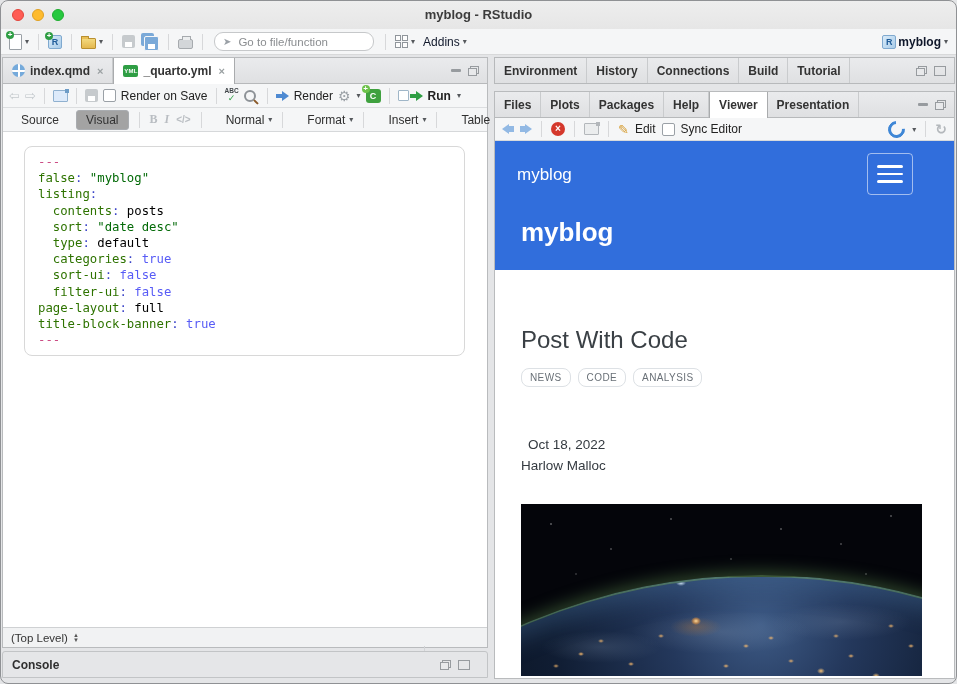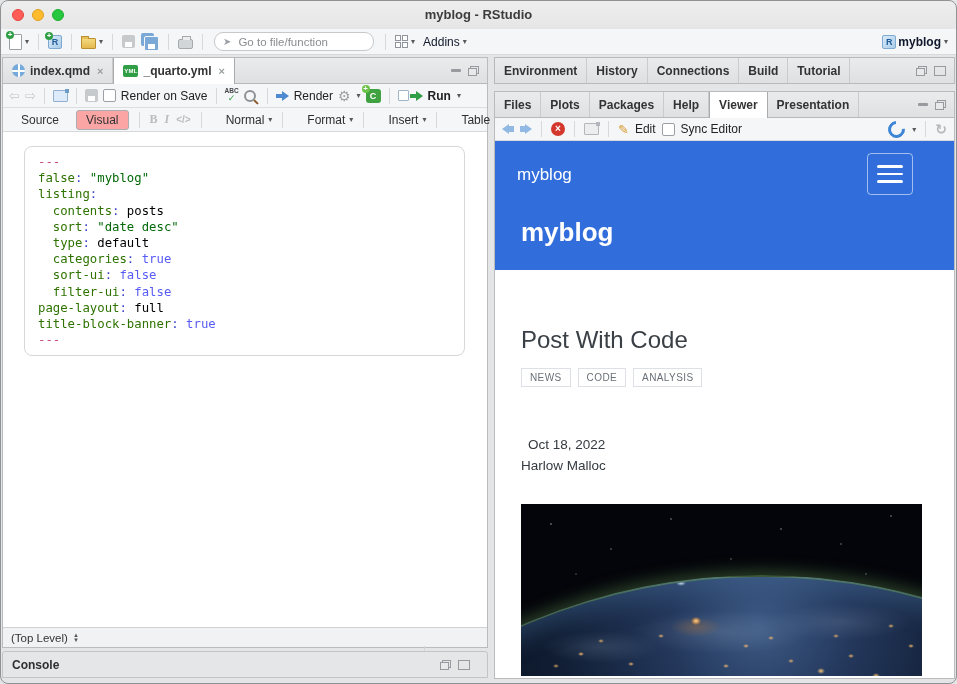--- a/index.html
+++ b/index.html
@@ -88,21 +88,21 @@
   .green .bar{background:#2f9e44;} .green .tri{border-left:7px solid #2f9e44;}
   .gear{font-size:14px;color:#9ba1a6;line-height:1;}
   .chunk{width:15px;height:14px;background:#3fa13f;border-radius:3px;color:#fff;font-size:9px;font-weight:700;
          display:flex;align-items:center;justify-content:center;position:relative;}
   .chunk::before{content:"+";position:absolute;top:-4px;left:-4px;width:8px;height:8px;background:#6cc24a;border-radius:50%;
                  color:#fff;font-size:8px;line-height:8px;text-align:center;}
   .runrect{width:9px;height:9px;background:#fff;border:1px solid #9fb6c8;border-radius:1px;margin-right:-4px;}
 
   .fmt-toolbar{height:23px;background:#f5f6f7;border-bottom:1px solid #d6d8da;display:flex;align-items:center;padding:0 8px;gap:7px;flex:none;font-size:12px;}
   .toggle-btn{padding:2px 9px;color:#333;font-weight:500;border-radius:3px;border:1px solid transparent;}
-  .toggle-btn.active{border:1px solid #a9acb0;background:#fca5a5;}
+  .toggle-btn.active{border:1px solid #a9acb0;background:#a3a3a3;}
   .fmt-dis{color:#b9bdc2;font-weight:700;}
   .fmt-dis.it{font-style:italic;font-family:"Liberation Serif",serif;}
   .fmt-dis.bb{font-family:"Liberation Serif",serif;}
   .dd{display:flex;align-items:center;gap:3px;color:#2f2f2f;font-weight:400;margin-left:14px;}
   .outline-ic{font-size:13px;color:#7d8186;margin-left:auto;}
 
   
   .editor{flex:1;background:#fff;overflow:hidden;position:relative;}
   .code-box{position:absolute;left:21px;top:14px;width:441px;border:1px solid #d8d8d8;border-radius:8px;
             padding:7px 10px 7px 13px;box-sizing:border-box;background:#fff;}
@@ -146,21 +146,21 @@
 
   
   .site-header{position:absolute;left:0;top:0;right:0;height:129px;background:var(--viewer-blue,#316edc);}
   .brand{position:absolute;left:22px;top:24px;color:#fff;font-size:17px;font-weight:400;}
   .hamburger{position:absolute;top:12px;right:41px;width:46px;height:42px;border:1px solid rgba(255,255,255,.55);
              border-radius:4px;display:flex;flex-direction:column;justify-content:center;align-items:center;gap:5px;box-sizing:border-box;}
   .hamburger span{display:block;width:26px;height:2.5px;background:#fff;border-radius:2px;}
   .banner-title{position:absolute;left:26px;top:76px;color:#fff;font-size:26px;font-weight:700;}
   .post-title{position:absolute;left:26px;top:185px;font-size:24px;font-weight:500;color:#3a4045;}
   .badge-row{position:absolute;left:26px;top:227px;display:flex;gap:7px;}
-  .badge{border:1px solid #dde1e5;border-radius:0;padding:3px 8px;font-size:10px;color:#697077;letter-spacing:.4px;font-weight:500;}
+  .badge{border:1px solid #dde1e5;border-radius:8px;padding:3px 8px;font-size:10px;color:#697077;letter-spacing:.4px;font-weight:500;}
   .post-desc{position:absolute;left:26px;top:261px;font-size:16.5px;color:#33373b;}
   .post-date{position:absolute;left:33px;top:296px;font-size:13.5px;color:#343a40;}
   .post-author{position:absolute;left:26px;top:317px;font-size:13.5px;color:#343a40;}
 
   
   .earth-scene{position:absolute;left:26px;top:363px;width:401px;height:172px;background:#04050a;overflow:hidden;}
   .stars{position:absolute;inset:0;background-image:
     radial-gradient(1px 1px at 30px 20px, rgba(255,255,255,.9), transparent),
     radial-gradient(1px 1px at 90px 45px, rgba(255,255,255,.7), transparent),
     radial-gradient(1px 1px at 150px 15px, rgba(255,255,255,.8), transparent),

